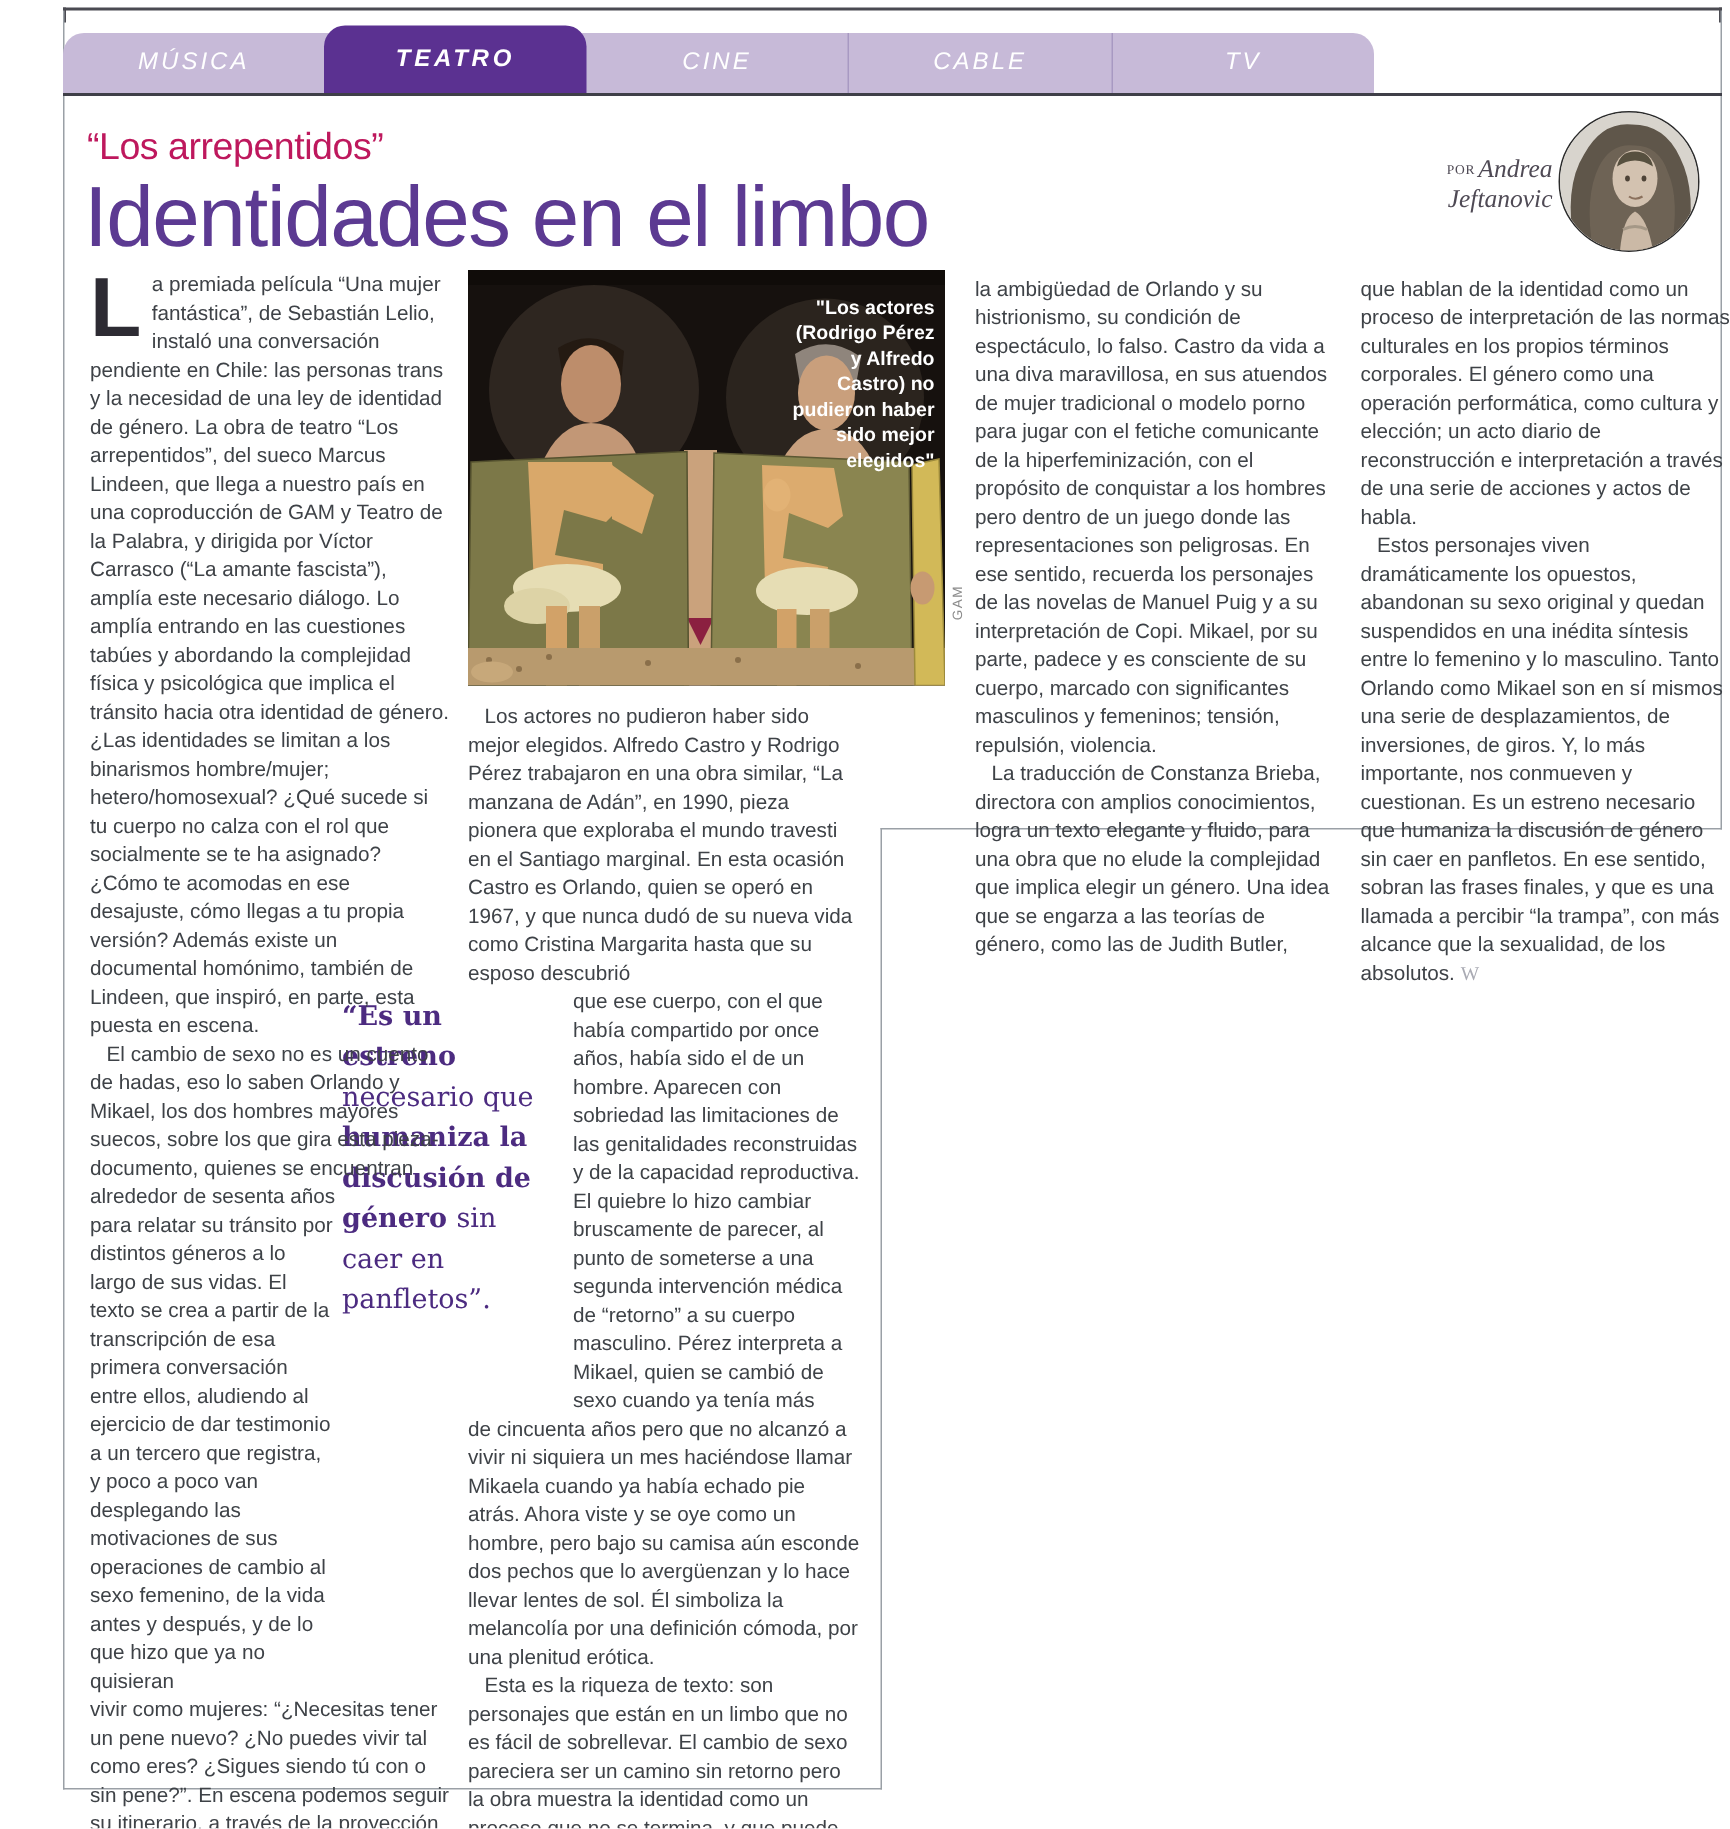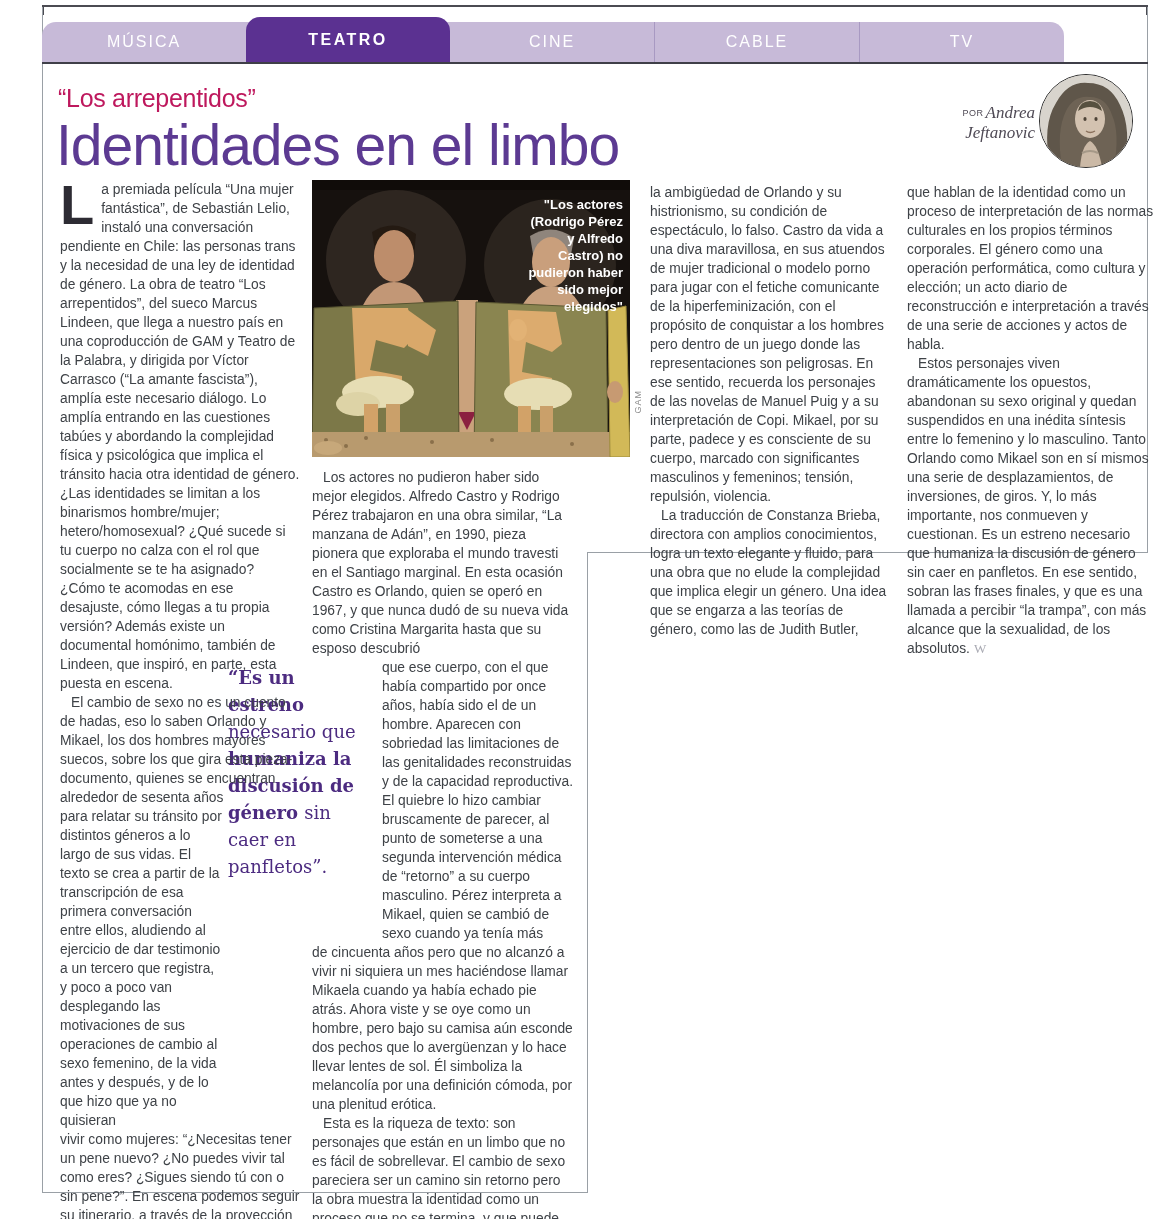--- a/index.html
+++ b/index.html
@@ -11,37 +11,37 @@
   .top-rule{left:42px;top:5px;width:1106px;height:2px;background:#4b4b52;}
   .tick{position:absolute;width:2px;height:10px;background:#4b4b52;top:5px;}
   .tick.l{left:42px}.tick.r{left:1146px}
   .left-rule{left:42px;top:7px;width:1px;height:1186px;}
   .right-rule{left:1147px;top:7px;width:1px;height:546px;}
   .mid-h-rule{left:587px;top:552px;width:561px;height:1px;}
   .mid-v-rule{left:587px;top:552px;width:1px;height:641px;}
   .bottom-rule{left:42px;top:1192px;width:546px;height:1px;}
 
   
-  .tabbar{position:absolute;left:42px;top:22px;width:1022px;height:40px;
-          background:#c7bad8;border-radius:14px 14px 0 0;display:flex;}
+  .tabbar{position:absolute;left:42px;top:22px;width:874px;height:40px;
+          background:#c7bad8;border-radius:14px 14px 0 0;display:flex;font-style:italic;}
   .tab{flex:1;display:flex;align-items:center;justify-content:center;
        color:#fff;font-size:16px;letter-spacing:2px;position:relative;cursor:pointer;}
   .tab + .tab{border-left:1px solid #a899c2;}
   .tab.active{background:#5b3191;border-radius:14px 14px 0 0;margin-top:-5px;
               height:45px;border-left:none;z-index:2;font-weight:bold;letter-spacing:2.5px;}
   .tab.active + .tab{border-left:none;}
   .tab-underline{position:absolute;left:42px;top:62px;width:1106px;height:2px;background:#3f3f48;}
 
   
   .kicker{position:absolute;left:58px;top:84px;font-size:25px;color:#be185d;letter-spacing:-.3px;}
   .title{position:absolute;left:56px;top:112px;font-size:57px;color:#5c3a92;letter-spacing:-1px;}
   .byline{position:absolute;left:930px;top:103px;width:105px;text-align:right;
           color:#4f4a55;font-family:"Liberation Serif",serif;font-style:italic;font-size:17px;line-height:20px;}
   .byline .por{font-style:normal;font-size:9px;letter-spacing:.5px;color:#4f4a55;
-               font-family:Liberation Sans, sans-serif;margin-right:2px;vertical-align:2px;}
+               font-family:Liberation Serif, serif;margin-right:2px;vertical-align:2px;}
   .avatar{position:absolute;left:1039px;top:74px;width:92px;height:92px;border-radius:50%;
           overflow:hidden;border:1px solid #2c2c2c;background:#ddd;}
 
   
   .col{position:absolute;}
   .col p{margin:0;font-size:13.8px;line-height:19px;text-align:left;}
   .col p.indent{text-indent:11px;}
   .seg{overflow:hidden;}
   .dropcap{float:left;font-size:56px;line-height:42px;font-weight:bold;color:#2d2b33;
            margin:4px 7px 0 0;}

